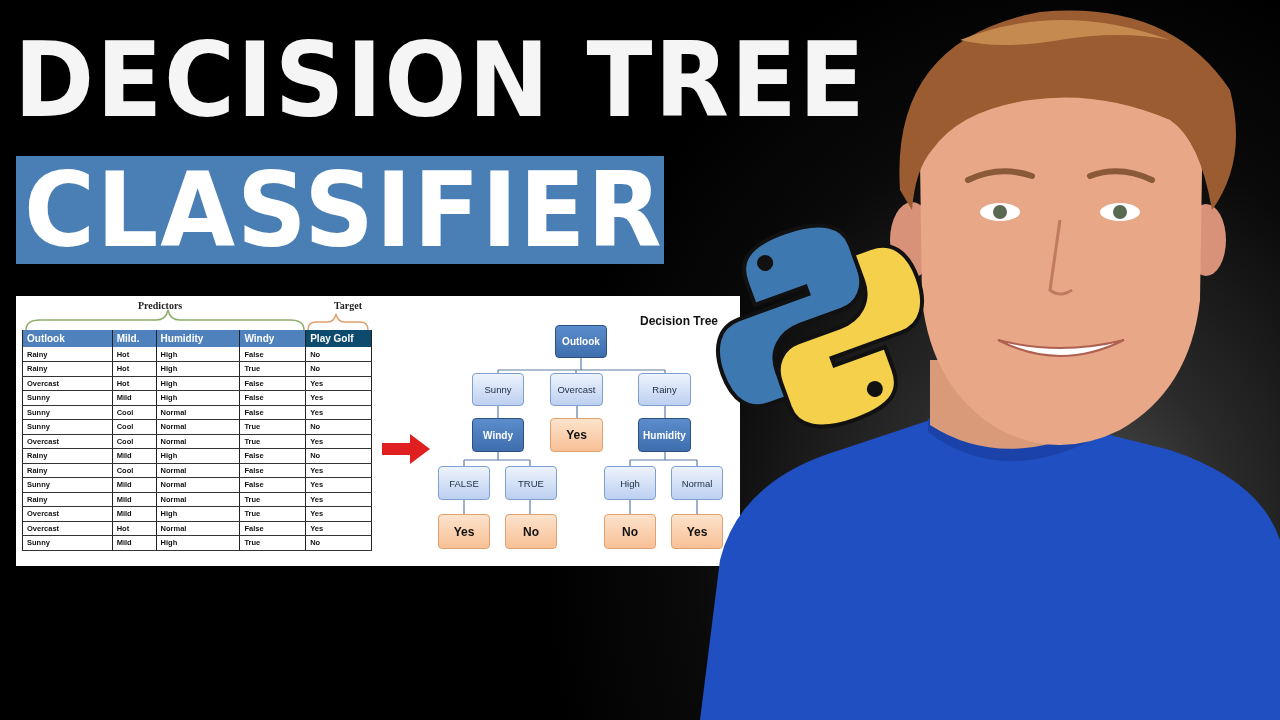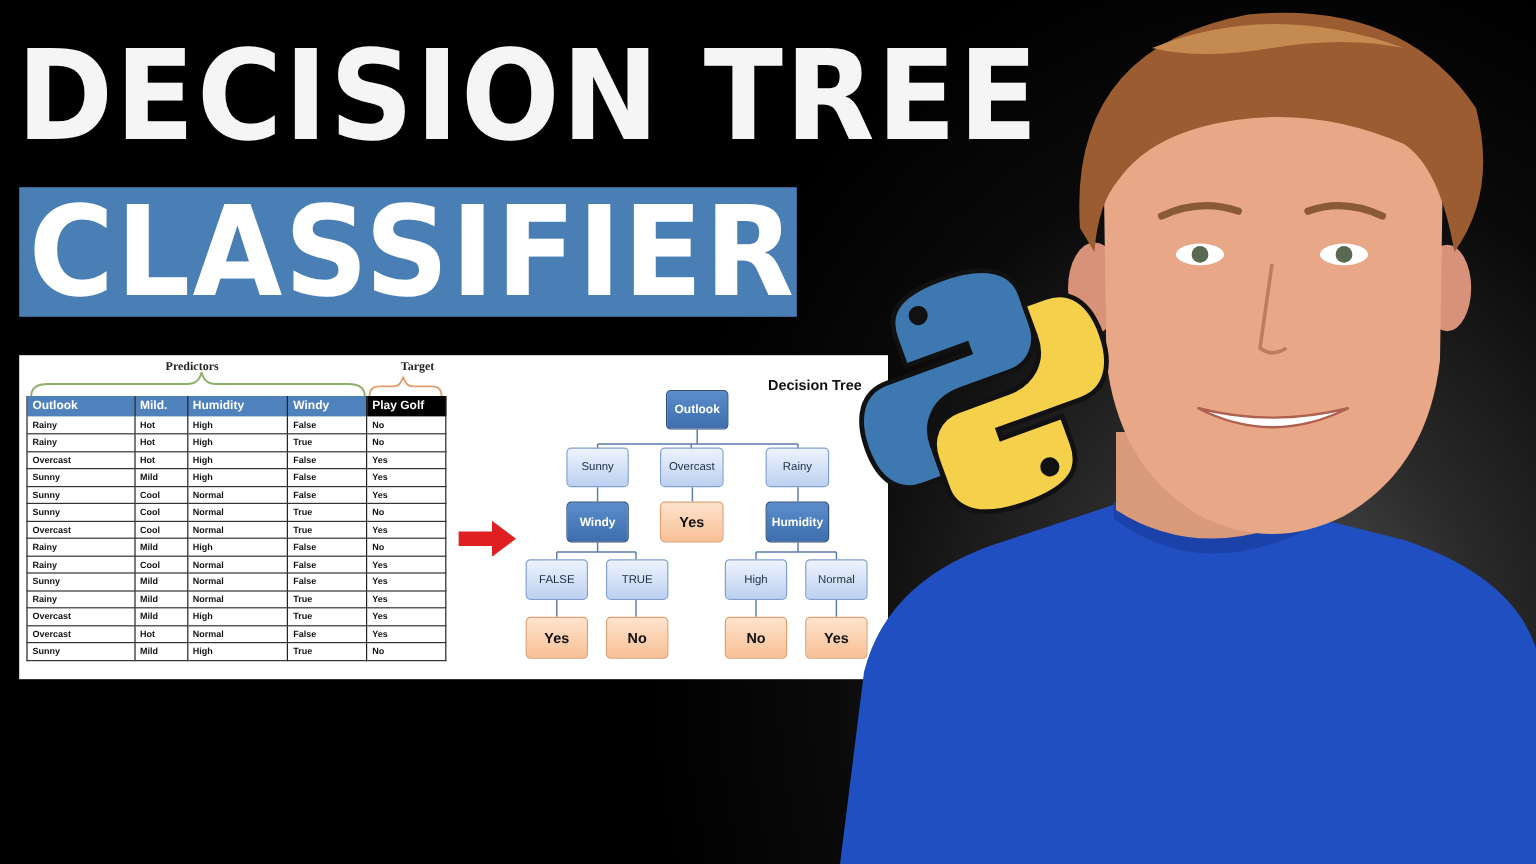--- a/index.html
+++ b/index.html
@@ -44,21 +44,21 @@
 
   table.data {
     position: absolute; left: 6px; top: 34px; width: 350px;
     border-collapse: collapse; font-family: "Liberation Sans", sans-serif;
   }
   table.data th {
     background: #4f81bd; color: #fff; font-size: 10px; font-weight: bold;
     text-align: left; padding: 1px 4px; height: 17px;
     border-left: 1.5px solid #222; border-right: 1.5px solid #222;
   }
-  table.data th.target { background: #000000; }
+  table.data th.target { background: #0c4a6e; }
   table.data td {
     font-size: 7.5px; font-weight: bold; color: #111;
     padding: 0 4px; height: 14.5px;
     border-left: 1.5px solid #222; border-right: 1.5px solid #222;
     border-bottom: 1.5px solid #333;
   }
 
   .arrow {
     position: absolute; left: 366px; top: 138px; width: 48px; height: 30px;
   }

